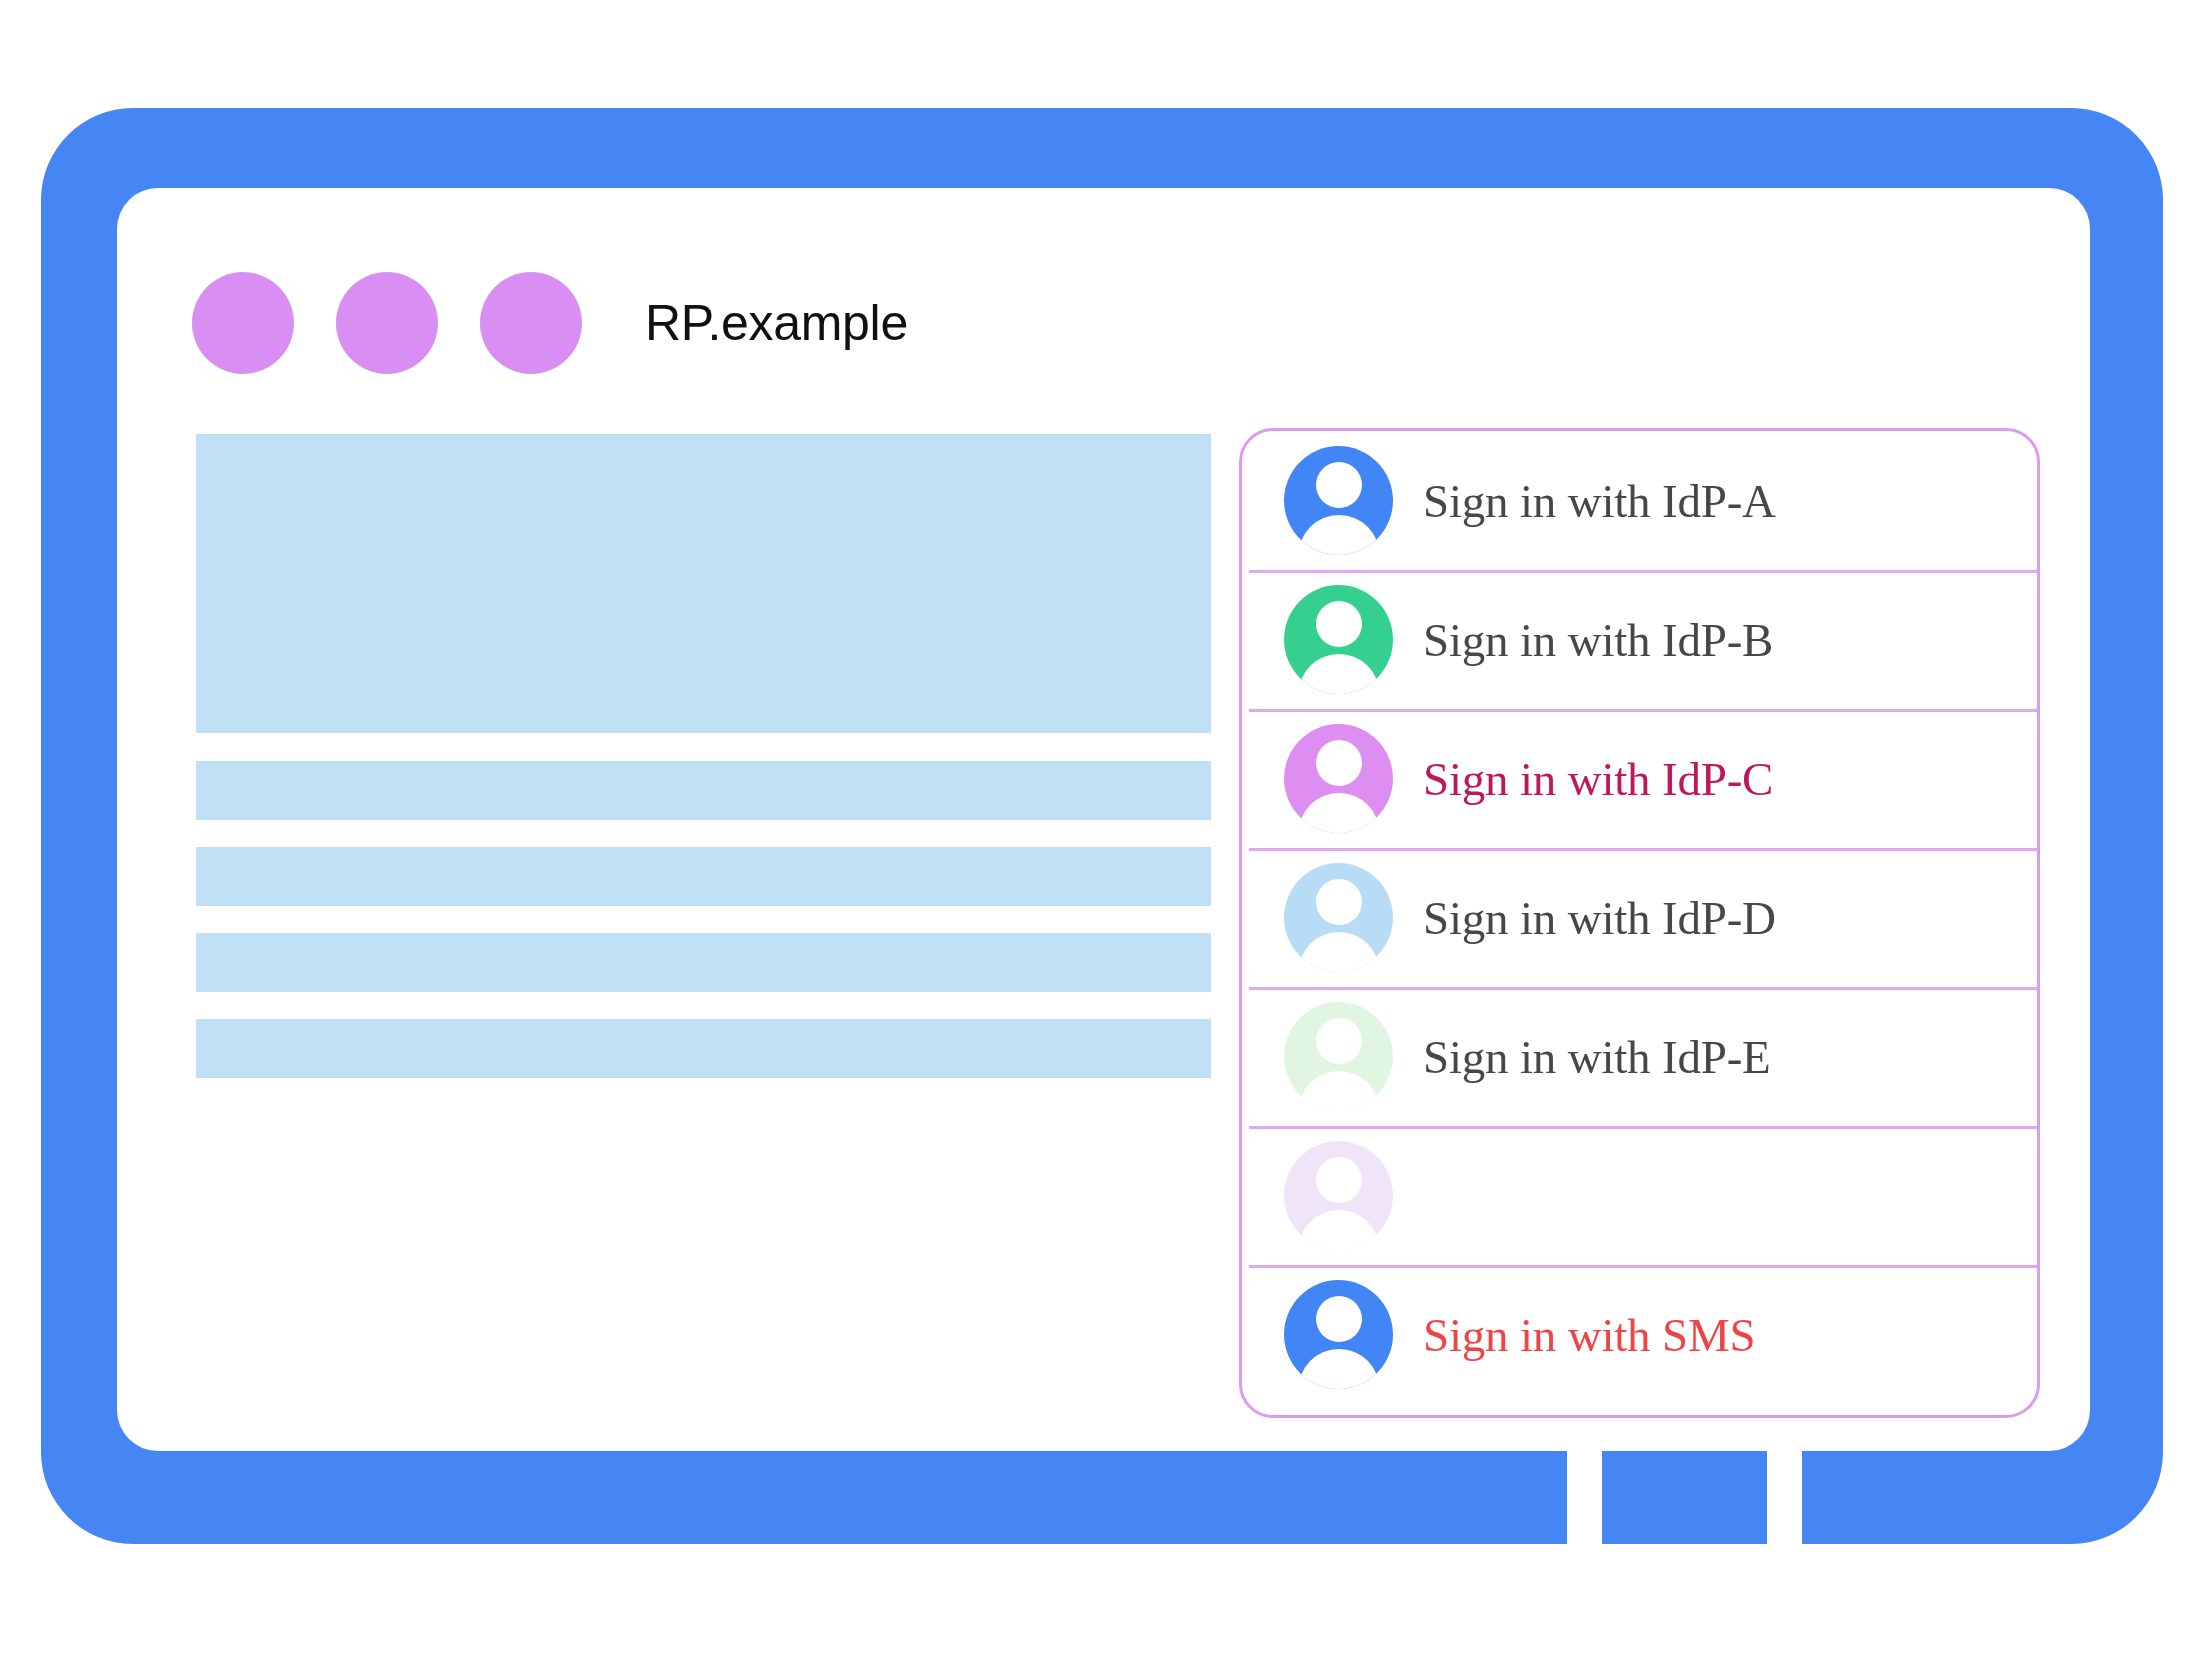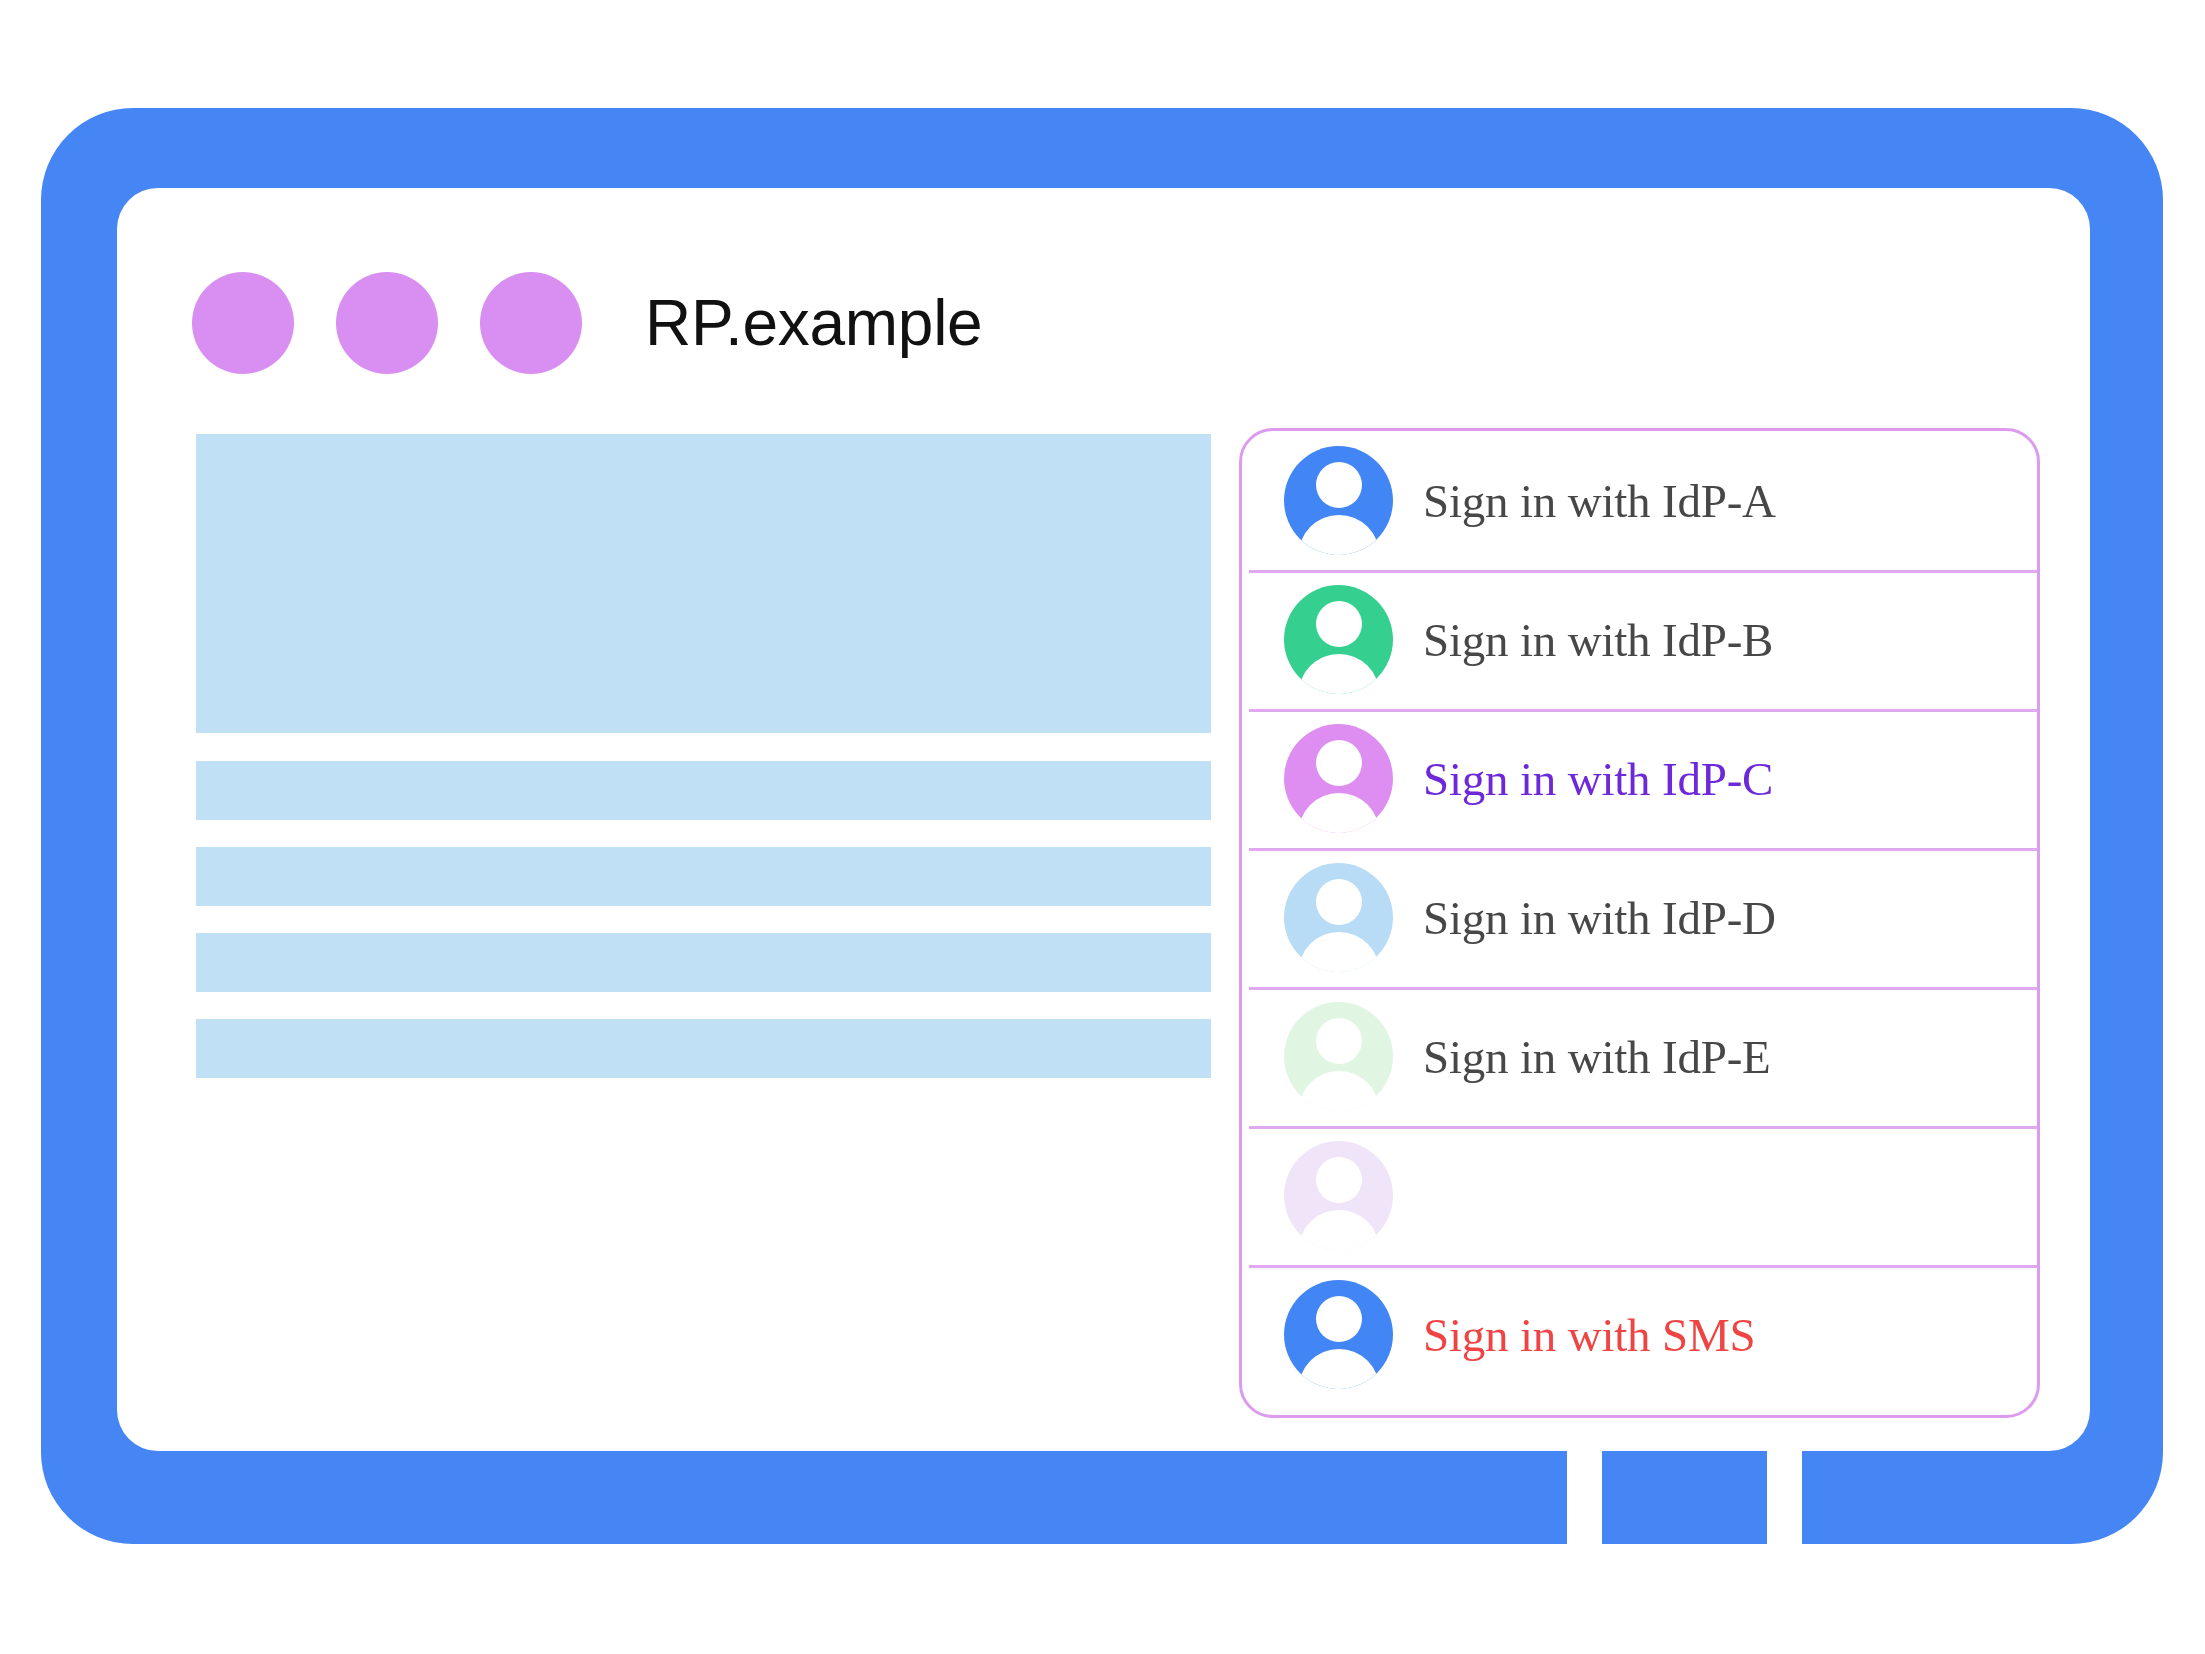--- a/index.html
+++ b/index.html
@@ -72,21 +72,21 @@
     background: #d98ef2;
   }
   .dot.d1 { left: 75px; }
   .dot.d2 { left: 219px; }
   .dot.d3 { left: 363px; }
 
   .window-title {
     position: absolute;
     left: 528px;
     top: 88px;
-    font-size: 64px;
+    font-size: 50px;
     line-height: 95px;
     color: #111111;
     white-space: nowrap;
     letter-spacing: -0.3px;
   }
 
   
   .content-col {
     position: absolute;
     left: 79px;
@@ -212,21 +212,21 @@
           <span class="body"></span>
         </span>
         <span class="signin-label" style="color: rgb(71, 71, 71);">Sign in with IdP-B</span>
       </div>
 
       <div class="signin-row">
         <span class="avatar" style="background: rgb(221, 142, 240);">
           <span class="head"></span>
           <span class="body"></span>
         </span>
-        <span class="signin-label" style="color: #6d28d9;">Sign in with IdP-C</span>
+        <span class="signin-label" style="color: #be185d;">Sign in with IdP-C</span>
       </div>
 
       <div class="signin-row">
         <span class="avatar" style="background: rgb(184, 220, 245);">
           <span class="head"></span>
           <span class="body"></span>
         </span>
         <span class="signin-label" style="color: rgb(71, 71, 71); text-align: right;">Sign in with IdP-D</span>
       </div>
 

